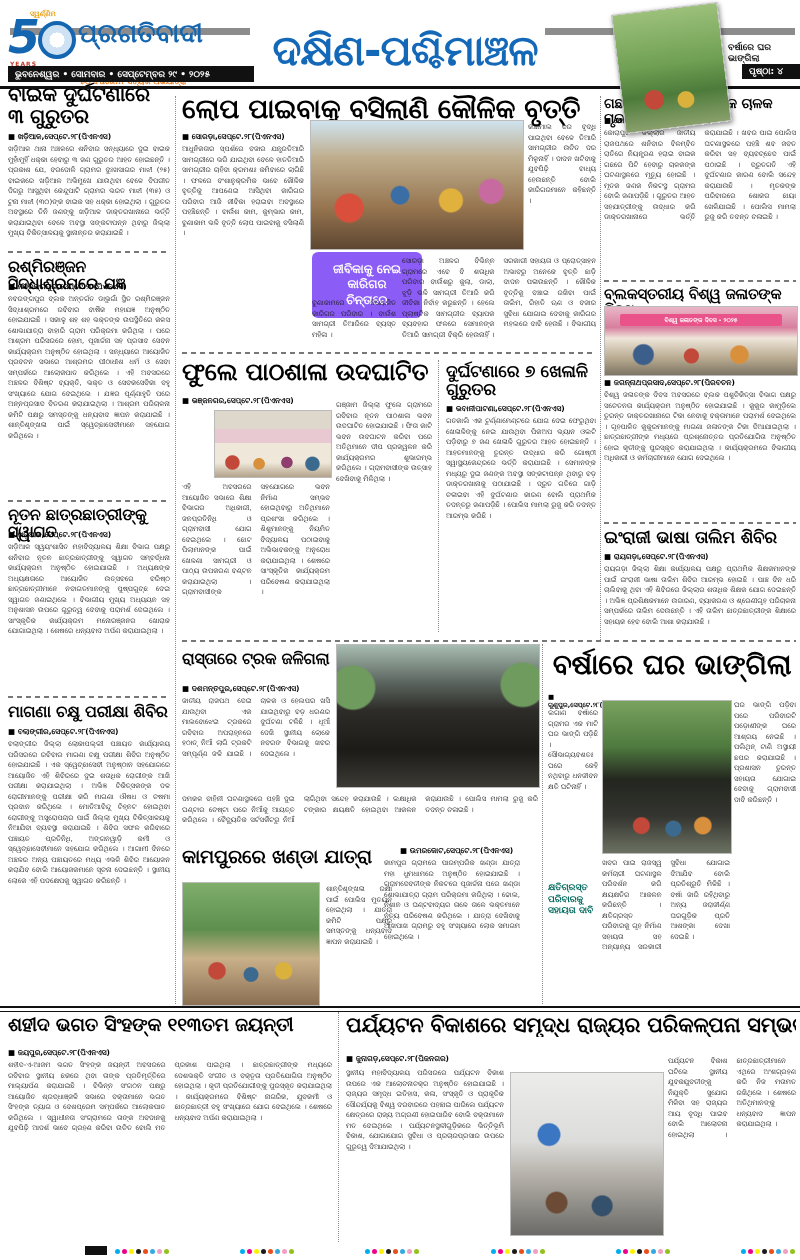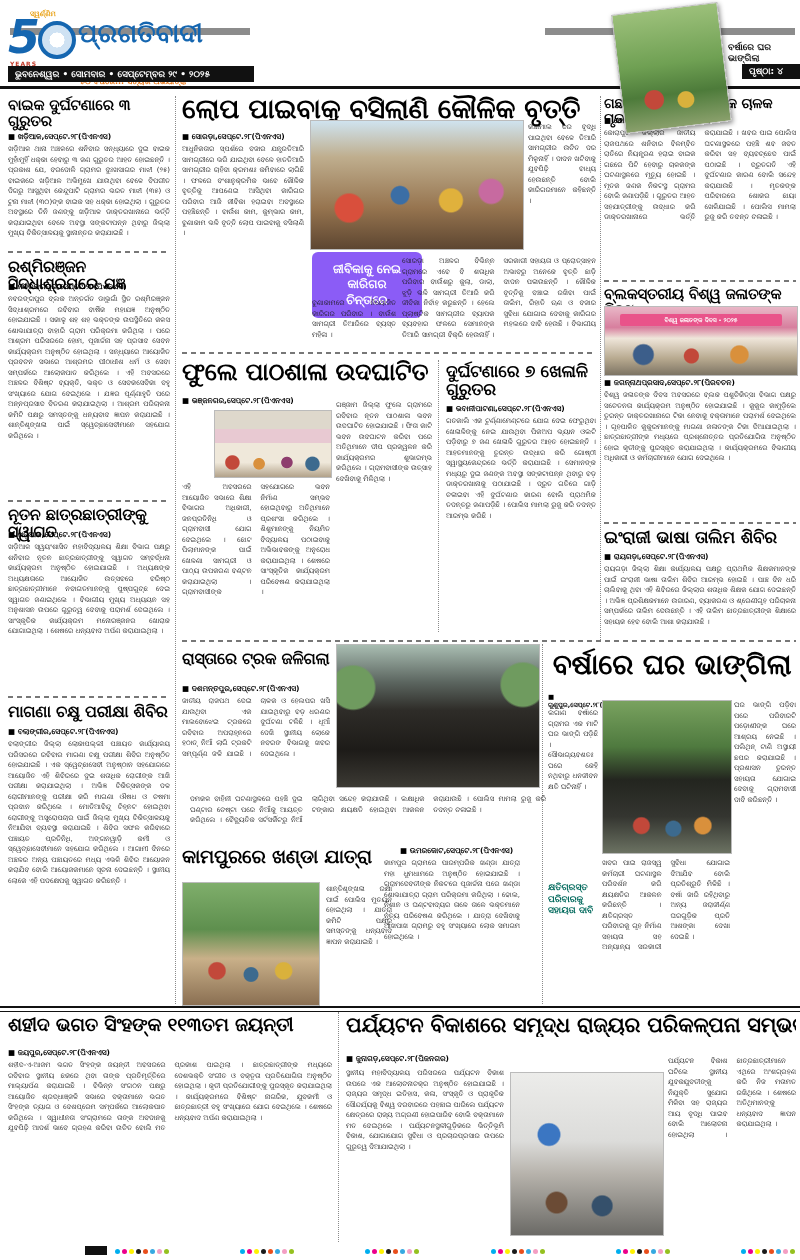--- a/index.html
+++ b/index.html
@@ -92,35 +92,36 @@
   <div class="abs top-rule" style="left:545px;top:28px;width:250px;"></div>
 
   <div class="abs logo-top" style="left:30px;top:10px;">ସ୍ୱର୍ଣ୍ଣିମ</div>
   <div class="abs logo-num" style="left:8px;top:14px;">5</div>
   <div class="abs logo-circle" style="left:38px;top:21px;"></div>
   <div class="abs logo-years" style="left:10px;top:60px;">YEARS</div>
   <div class="abs paper-name" style="left:78px;top:22px;font-family:Liberation Mono, monospace;">ପ୍ରଗତିବାଦୀ</div>
   <div class="abs tagline" style="left:80px;top:52px;">୫୦ ବର୍ଷରେ... ସତ୍ୟର ଅଭିଯାତ୍ରା</div>
   <div class="abs black-bar" style="left:8px;top:66px;width:232px;height:16px;">ଭୁବନେଶ୍ୱର • ସୋମବାର • ସେପ୍ଟେମ୍ବର ୨୯ • ୨୦୨୫</div>
 
+  <div class="abs section-title" style="left:230px;top:30px;width:350px;">ଦକ୍ଷିଣ-ପଶ୍ଚିମାଞ୍ଚଳ</div>
 
   <div class="abs main-rule" style="left:0;top:86px;width:800px;z-index:1;"></div>
 
   <div class="abs photo ph-promo promo-photo" style="left:618px;top:8px;width:105px;height:118px;"></div>
   <div class="abs promo-caption" style="left:728px;top:42px;width:68px;">ବର୍ଷାରେ ଘର ଭାଙ୍ଗିଲା</div>
   <div class="abs black-bar" style="left:742px;top:64px;width:50px;height:15px;">ପୃଷ୍ଠା: ୪</div>
 
   <div class="abs vsep" style="left:175px;top:96px;height:908px;"></div>
   <div class="abs vsep" style="left:600px;top:96px;height:546px;"></div>
   <div class="abs vsep" style="left:438px;top:360px;height:272px;"></div>
   <div class="abs vsep" style="left:542px;top:644px;height:360px;"></div>
   <div class="abs vsep" style="left:338px;top:1012px;height:230px;"></div>
 
   <div>
-    <div class="abs head" style="left:8px;top:97px;width:162px;font-size:15px;">ବାଇକ ଦୁର୍ଘଟଣାରେ ୩ ଗୁରୁତର</div>
+    <div class="abs head" style="left:8px;top:84px;width:162px;font-size:20px;">ବାଇକ ଦୁର୍ଘଟଣାରେ ୩ ଗୁରୁତର</div>
     <div class="abs byline" style="left:8px;top:132px;width:162px;">■ ଖଡ଼ିଆଳ,ସେପ୍ଟେ.୨୮(ପିଏନଏସ)</div>
     <div class="abs body-text" style="left:8px;top:144px;width:162px;height:104px;">ଖଡ଼ିଆଳ ଥାନା ଅଞ୍ଚଳରେ ଶନିବାର ସନ୍ଧ୍ୟାରେ ଦୁଇ ବାଇକ ମୁହାଁମୁହିଁ ଧକ୍କା ହେବାରୁ ୩ ଜଣ ଗୁରୁତର ଆହତ ହୋଇଛନ୍ତି । ପ୍ରକାଶ ଯେ, ବରଦୋଳି ଗ୍ରାମର ଦୁଃଖସାଗର ମାଝୀ (୨୫) ବାଇକରେ ଖଡ଼ିଆଳ ଅଭିମୁଖେ ଯାଉଥିବା ବେଳେ ବିପରୀତ ଦିଗରୁ ଆସୁଥିବା କେନ୍ଦୁପାଟି ଗ୍ରାମର ଭରତ ମାଝୀ (୩୫) ଓ ଟୁନା ମାଝୀ (୩୦)ଙ୍କ ବାଇକ ସହ ଧକ୍କା ହୋଇଥିଲା । ଗୁରୁତର ଅବସ୍ଥାରେ ତିନି ଜଣଙ୍କୁ ଖଡ଼ିଆଳ ଡାକ୍ତରଖାନାରେ ଭର୍ତ୍ତି କରାଯାଇଥିବା ବେଳେ ଅବସ୍ଥା ସଙ୍କଟାପନ୍ନ ଥିବାରୁ ଜିଲ୍ଲା ମୁଖ୍ୟ ଚିକିତ୍ସାଳୟକୁ ସ୍ଥାନାନ୍ତର କରାଯାଇଛି ।</div>
   </div>
   <div class="abs hdash" style="left:8px;top:251px;width:162px;"></div>
 
   <div>
     <div class="abs head" style="left:8px;top:258px;width:162px;font-size:16px;">ରଶ୍ମିରଞ୍ଜନ ସିଦ୍ଧାଶ୍ରମରେ ଯଜ୍ଞ</div>
     <div class="abs byline" style="left:8px;top:282px;width:162px;">■ ନବରଙ୍ଗପୁର,ସେପ୍ଟେ.୨୮(ପିଏନଏସ)</div>
     <div class="abs body-text" style="left:8px;top:294px;width:162px;height:202px;">ନବରଙ୍ଗପୁର ବ୍ଲକ ଅନ୍ତର୍ଗତ ଡାଭୁଗାଁ ସ୍ଥିତ ରଶ୍ମିରଞ୍ଜନ ସିଦ୍ଧାଶ୍ରମରେ ରବିବାର ବାର୍ଷିକ ମହାଯଜ୍ଞ ଅନୁଷ୍ଠିତ ହୋଇଯାଇଛି । ସକାଳୁ ଶହ ଶହ ଭକ୍ତଙ୍କ ଉପସ୍ଥିତିରେ କଳସ ଶୋଭାଯାତ୍ରା ବାହାରି ଗ୍ରାମ ପରିକ୍ରମା କରିଥିଲା । ପରେ ଆଶ୍ରମ ପରିସରରେ ହୋମ, ପୂଜାର୍ଚ୍ଚନା ସହ ପ୍ରସାଦ ସେବନ କାର୍ଯ୍ୟକ୍ରମ ଅନୁଷ୍ଠିତ ହୋଇଥିଲା । ସନ୍ଧ୍ୟାରେ ଆୟୋଜିତ ପ୍ରବଚନ ସଭାରେ ଆଶ୍ରମର ପୀଠାଧୀଶ ଧର୍ମ ଓ ସେବା ସମ୍ପର୍କରେ ଆଲୋକପାତ କରିଥିଲେ । ଏହି ଅବସରରେ ଅଞ୍ଚଳର ବିଶିଷ୍ଟ ବ୍ୟକ୍ତି, ଭକ୍ତ ଓ ସେବକସେବିକା ବହୁ ସଂଖ୍ୟାରେ ଯୋଗ ଦେଇଥିଲେ । ଯଜ୍ଞର ପୂର୍ଣ୍ଣାହୁତି ପରେ ଅନ୍ନପ୍ରସାଦ ବିତରଣ କରାଯାଇଥିଲା । ଆଶ୍ରମ ପରିଚାଳନା କମିଟି ପକ୍ଷରୁ ସମସ୍ତଙ୍କୁ ଧନ୍ୟବାଦ ଜ୍ଞାପନ କରାଯାଇଛି । ଶାନ୍ତିଶୃଙ୍ଖଳା ପାଇଁ ସ୍ୱେଚ୍ଛାସେବୀମାନେ ସହଯୋଗ କରିଥିଲେ ।</div>
   </div>
@@ -188,21 +189,21 @@
     <div class="abs body-text" style="left:604px;top:564px;width:192px;height:74px;">ରାୟଗଡ଼ା ଜିଲ୍ଲା ଶିକ୍ଷା କାର୍ଯ୍ୟାଳୟ ପକ୍ଷରୁ ପ୍ରାଥମିକ ଶିକ୍ଷକମାନଙ୍କ ପାଇଁ ଇଂରାଜୀ ଭାଷା ତାଲିମ ଶିବିର ଆରମ୍ଭ ହୋଇଛି । ପାଞ୍ଚ ଦିନ ଧରି ଚାଲିବାକୁ ଥିବା ଏହି ଶିବିରରେ ଜିଲ୍ଲାର ଶତାଧିକ ଶିକ୍ଷକ ଯୋଗ ଦେଇଛନ୍ତି । ଅଭିଜ୍ଞ ପ୍ରଶିକ୍ଷକମାନେ ଉଚ୍ଚାରଣ, ବ୍ୟାକରଣ ଓ ଶ୍ରେଣୀଗୃହ ପରିଚାଳନା ସମ୍ପର୍କରେ ତାଲିମ ଦେଉଛନ୍ତି । ଏହି ତାଲିମ ଛାତ୍ରଛାତ୍ରୀଙ୍କ ଶିକ୍ଷାରେ ସହାୟକ ହେବ ବୋଲି ଆଶା କରାଯାଉଛି ।</div>
   </div>
 
   <div class="abs hdash" style="left:182px;top:640px;width:614px;"></div>
 
   <div>
     <div class="abs head" style="left:182px;top:650px;width:150px;font-size:16px;">ରାସ୍ତାରେ ଟ୍ରକ ଜଳିଗଲା</div>
     <div class="abs photo ph-truck" style="left:336px;top:644px;width:202px;height:142px;"></div>
     <div class="abs byline" style="left:182px;top:684px;width:148px;">■ ଦଶମନ୍ତପୁର,ସେପ୍ଟେ.୨୮(ପିଏନଏସ)</div>
     <div class="abs body-text col2" style="left:182px;top:696px;width:148px;height:92px;">ଜାତୀୟ ରାଜପଥ ଦେଇ ଯାଉଥିବା ଏକ ମାଲବୋଝେଇ ଟ୍ରକରେ ରବିବାର ଅପରାହ୍ନରେ ହଠାତ୍ ନିଆଁ ଲାଗି ଟ୍ରକଟି ସମ୍ପୂର୍ଣ୍ଣ ଜଳି ଯାଇଛି । ଚାଳକ ଓ ହେଲପର ଖସି ଯାଇଥିବାରୁ ବଡ଼ ଧରଣର ଦୁର୍ଘଟଣା ଟଳିଛି । ଧୂଆଁ ଦେଖି ସ୍ଥାନୀୟ ଲୋକେ ନବରଙ ବିଭାଗକୁ ଖବର ଦେଇଥିଲେ ।</div>
-    <div class="abs body-text col3" style="left:190px;top:794px;width:356px;height:44px;">ଦମକଳ ବାହିନୀ ଘଟଣାସ୍ଥଳରେ ପହଞ୍ଚି ଦୁଇ ଘଣ୍ଟାର ଚେଷ୍ଟା ପରେ ନିଆଁକୁ ଆୟତ୍ତ କରିଥିଲେ । ବୈଦ୍ୟୁତିକ ସର୍ଟସର୍କିଟରୁ ନିଆଁ ଲାଗିଥିବା ସନ୍ଦେହ କରାଯାଉଛି । ଲକ୍ଷାଧିକ ଟଙ୍କାର କ୍ଷୟକ୍ଷତି ହୋଇଥିବା ଆକଳନ କରାଯାଉଛି । ପୋଲିସ ମାମଲା ରୁଜୁ କରି ତଦନ୍ତ ଚଳାଇଛି ।</div>
+    <div class="abs body-text col3" style="left:182px;top:794px;width:356px;height:44px;">ଦମକଳ ବାହିନୀ ଘଟଣାସ୍ଥଳରେ ପହଞ୍ଚି ଦୁଇ ଘଣ୍ଟାର ଚେଷ୍ଟା ପରେ ନିଆଁକୁ ଆୟତ୍ତ କରିଥିଲେ । ବୈଦ୍ୟୁତିକ ସର୍ଟସର୍କିଟରୁ ନିଆଁ ଲାଗିଥିବା ସନ୍ଦେହ କରାଯାଉଛି । ଲକ୍ଷାଧିକ ଟଙ୍କାର କ୍ଷୟକ୍ଷତି ହୋଇଥିବା ଆକଳନ କରାଯାଉଛି । ପୋଲିସ ମାମଲା ରୁଜୁ କରି ତଦନ୍ତ ଚଳାଇଛି ।</div>
   </div>
 
   <div>
     <div class="abs head" style="left:182px;top:846px;width:210px;font-size:19px;">କାମପୁରରେ ଖଣ୍ଡା ଯାତ୍ରା</div>
     <div class="abs photo ph-khanda" style="left:182px;top:882px;width:136px;height:122px;"></div>
     <div class="abs byline" style="left:400px;top:846px;width:136px;">■ ଉମରକୋଟ,ସେପ୍ଟେ.୨୮(ପିଏନଏସ)</div>
     <div class="abs body-text" style="left:384px;top:858px;width:136px;height:146px;">କାମପୁର ଗ୍ରାମରେ ପାରମ୍ପରିକ ଖଣ୍ଡା ଯାତ୍ରା ମହା ଧୁମଧାମରେ ଅନୁଷ୍ଠିତ ହୋଇଯାଇଛି । ଗ୍ରାମଦେବତୀଙ୍କ ନିକଟରେ ପୂଜାର୍ଚ୍ଚନା ପରେ ଖଣ୍ଡା ଶୋଭାଯାତ୍ରା ଗ୍ରାମ ପରିକ୍ରମା କରିଥିଲା । ଢୋଲ, ନିଶାନ ଓ ଘଣ୍ଟବାଦ୍ୟର ତାଳେ ତାଳେ ଭକ୍ତମାନେ ନୃତ୍ୟ ପରିବେଷଣ କରିଥିଲେ । ଯାତ୍ରା ଦେଖିବାକୁ ଆଖପାଖ ଗ୍ରାମରୁ ବହୁ ସଂଖ୍ୟାରେ ଲୋକ ସମାଗମ ହୋଇଥିଲେ ।</div>
     <div class="abs body-text" style="left:326px;top:884px;width:66px;height:120px;">ଶାନ୍ତିଶୃଙ୍ଖଳା ରକ୍ଷା ପାଇଁ ପୋଲିସ ମୁତୟନ ହୋଇଥିଲା । ଯାତ୍ରା କମିଟି ପକ୍ଷରୁ ସମସ୍ତଙ୍କୁ ଧନ୍ୟବାଦ ଜ୍ଞାପନ କରାଯାଇଛି ।</div>
   </div>
 

